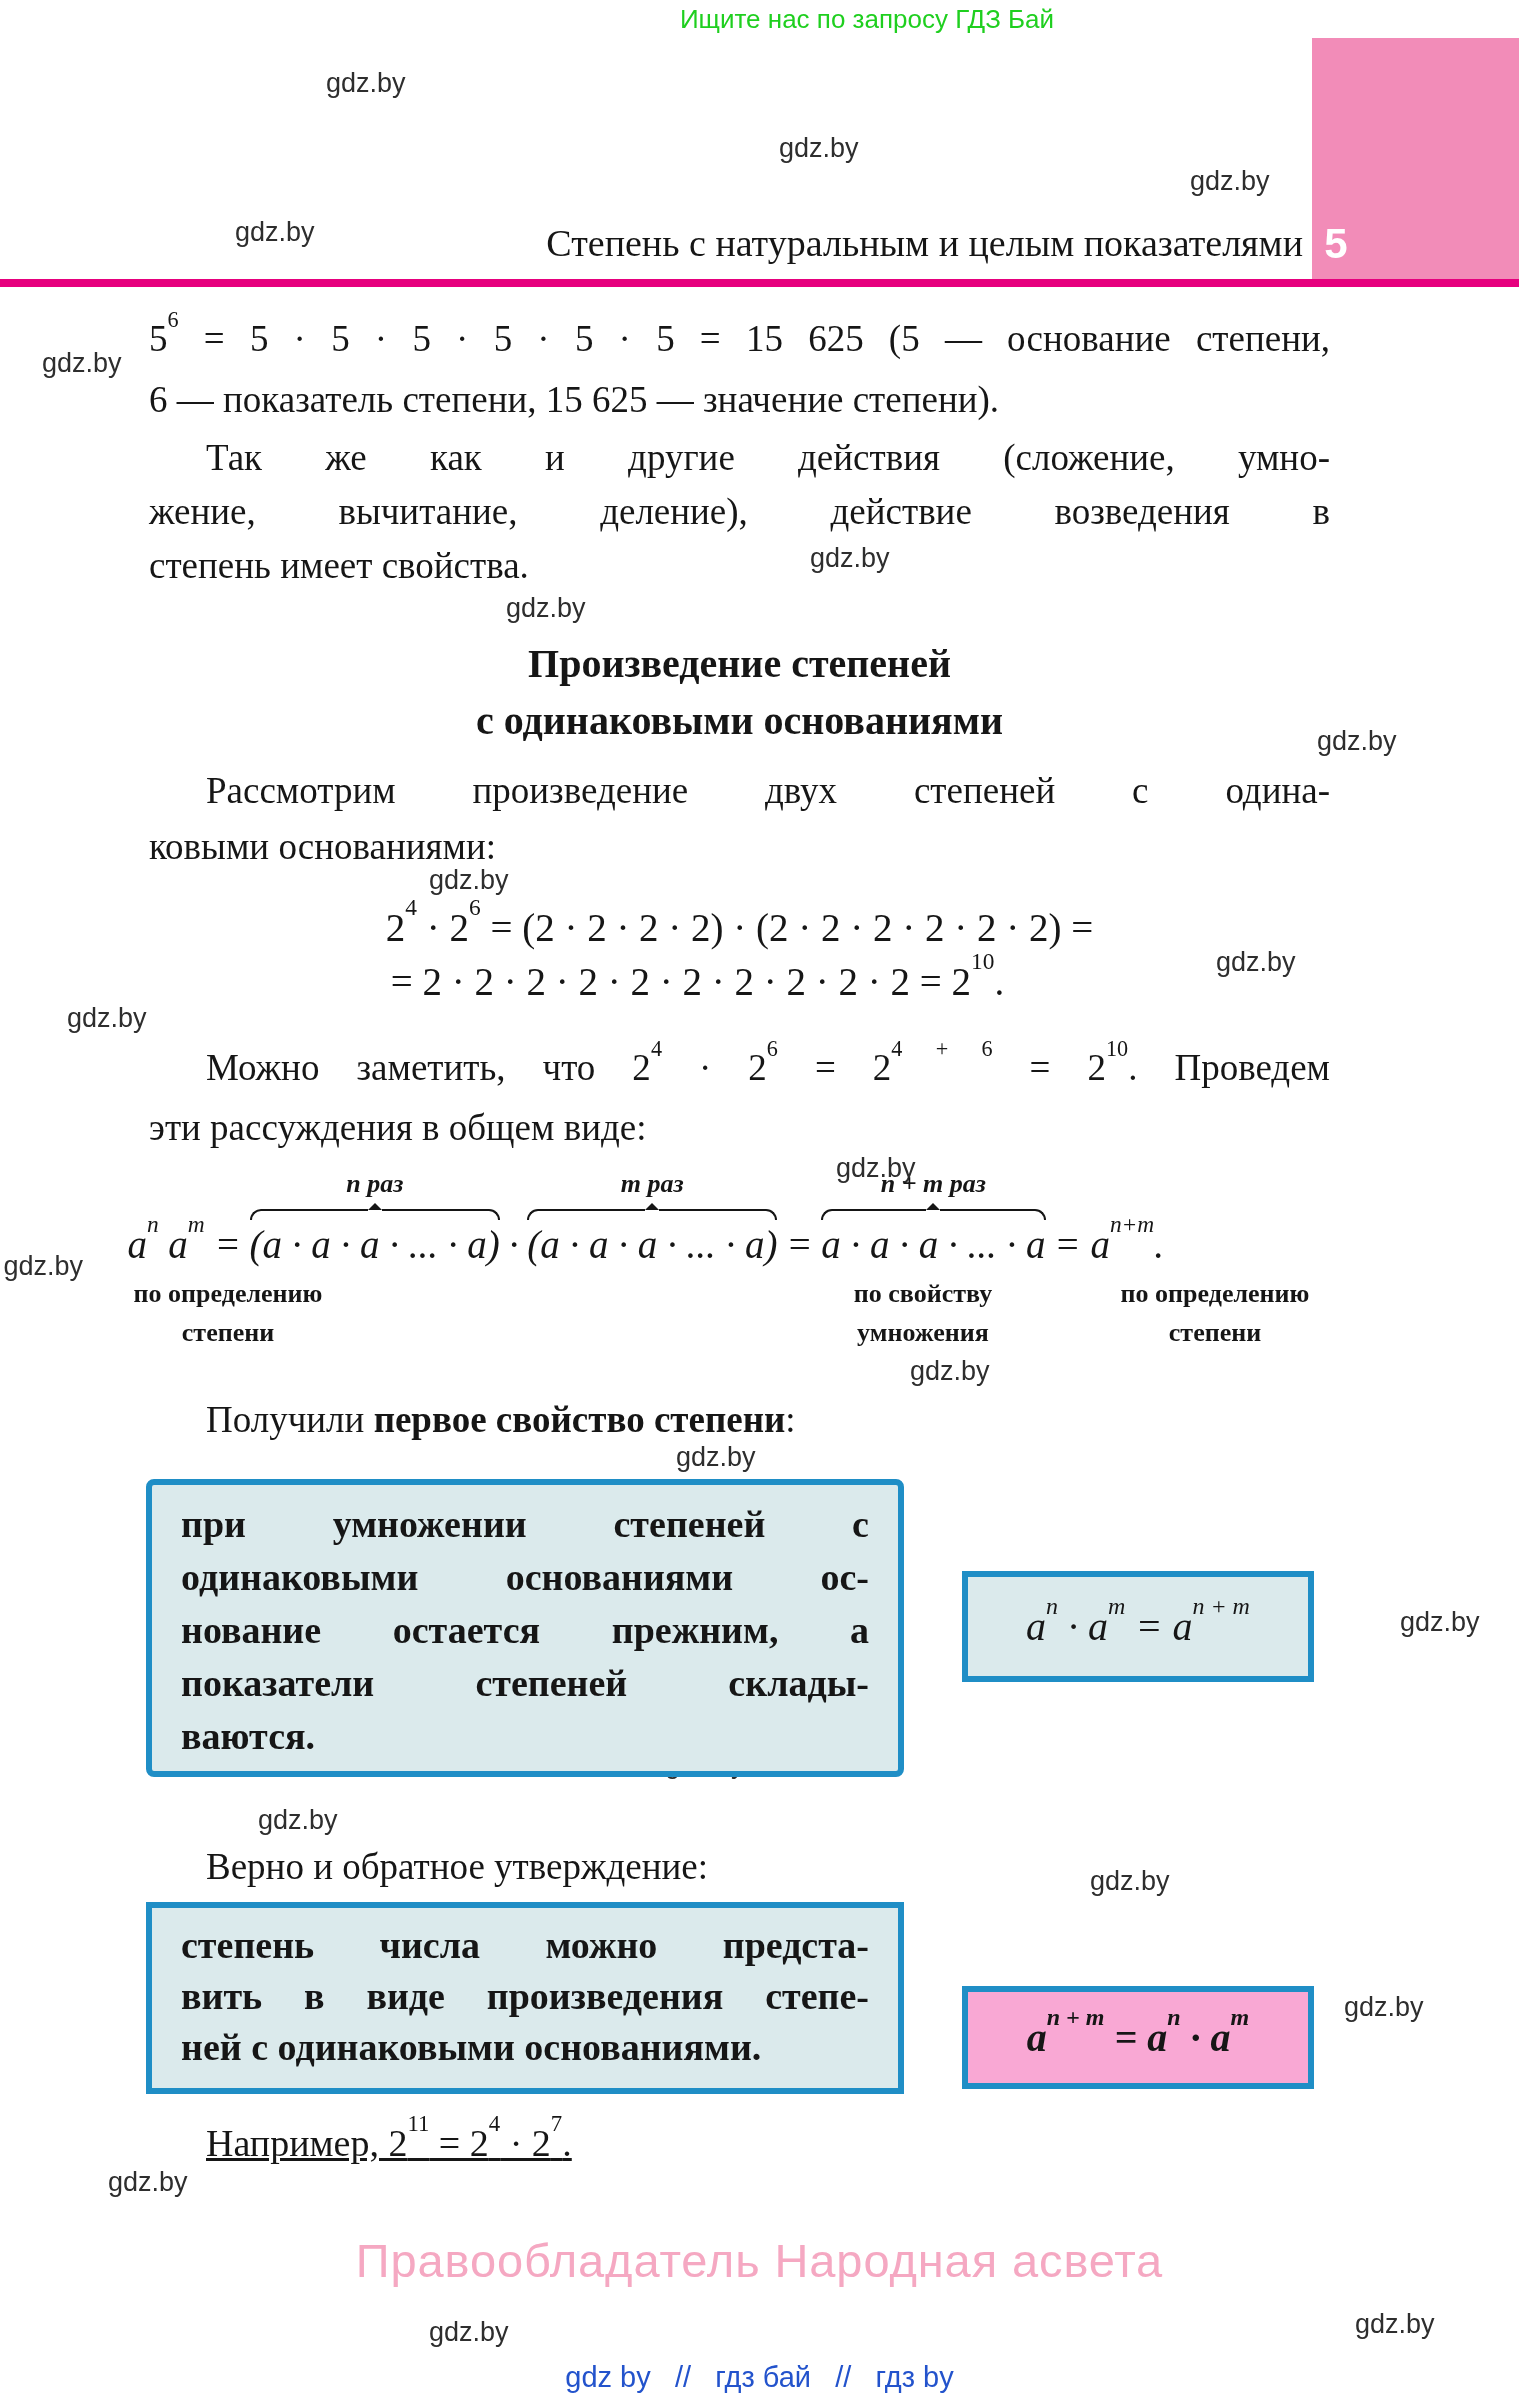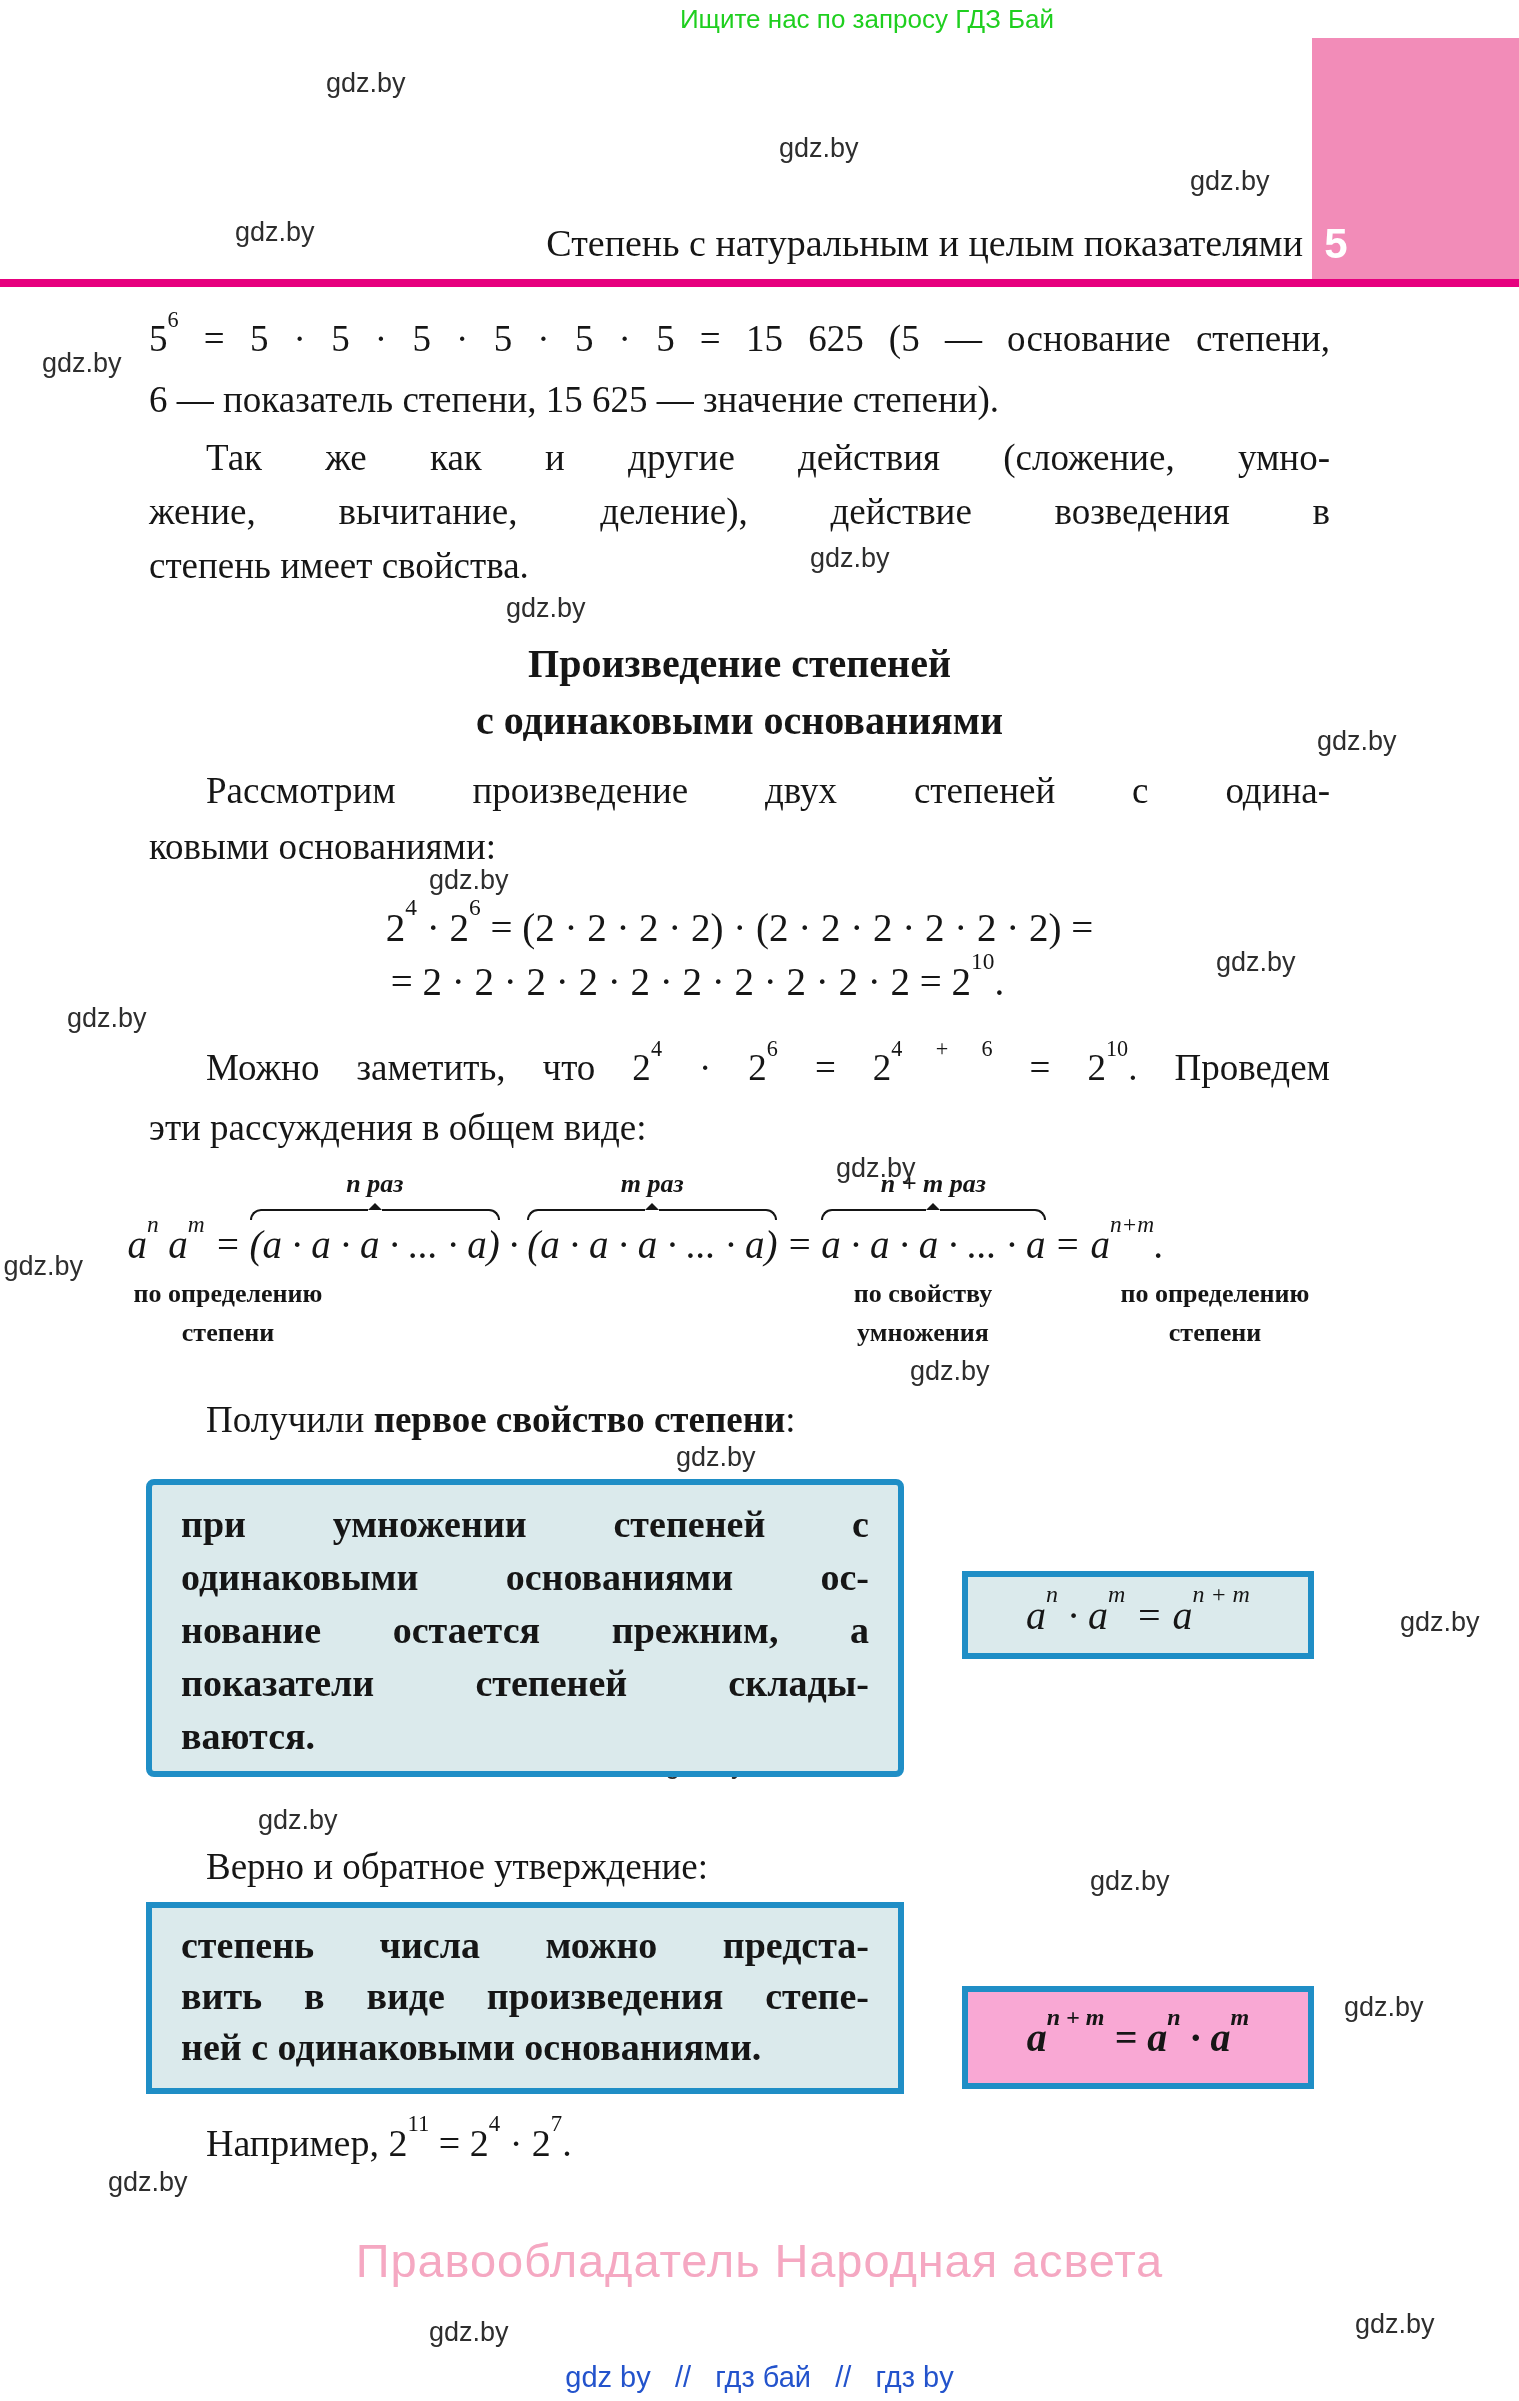--- a/index.html
+++ b/index.html
@@ -190,39 +190,39 @@
   </div>
 
   <div class="propbox" style="top:1479px; height:298px; background:#dbeaec; line-height:53px;border-radius:8px;">
     <div class="jline">при умножении степеней с</div>
     <div class="jline">одинаковыми основаниями ос-</div>
     <div class="jline">нование остается прежним, а</div>
     <div class="jline">показатели степеней склады-</div>
     <div>ваются.</div>
   </div>
 
-  <div class="fbox" style="top:1571px; height:88px; background:#dbeaec;">
+  <div class="fbox" style="top:1571px; height:111px; background:#dbeaec;">
     <span>a<sup>n</sup> · a<sup>m</sup> = a<sup>n + m</sup></span>
   </div>
 
   <div class="col" style="top:1840px;">
     <div class="indent">Верно и обратное утверждение:</div>
   </div>
 
   <div class="propbox" style="top:1902px; height:192px; background:#dbeaec; line-height:51px; padding-top:12.3px;">
     <div class="jline">степень числа можно предста-</div>
     <div class="jline">вить в виде произведения степе-</div>
     <div>ней с одинаковыми основаниями.</div>
   </div>
 
   <div class="fbox" style="top:1986px; height:103px; background:#f9a8d4;font-weight:bold;">
     <span>a<sup>n + m</sup> = a<sup>n</sup> · a<sup>m</sup></span>
   </div>
 
-  <div class="col" style="top:2116px; font-size:38px;">
+  <div class="col" style="top:2116px; font-size:38px;text-decoration:underline;">
     <div class="indent">Например, 2<sup>11</sup> = 2<sup>4</sup> · 2<sup>7</sup>.</div>
   </div>
 
   <div class="footer-copy" style="color:#f5a8c2;">Правообладатель Народная асвета</div>
   <div class="footer-links" style="color:#2353cc;">
     <a href="#" style="color:#2353cc;">gdz by</a>
     <span>&nbsp; <span>//</span> &nbsp;</span>
     <a href="#" style="color:#2353cc;">гдз бай</a>
     <span>&nbsp; <span>//</span> &nbsp;</span>
     <a href="#" style="color:#2353cc;">гдз by</a>

